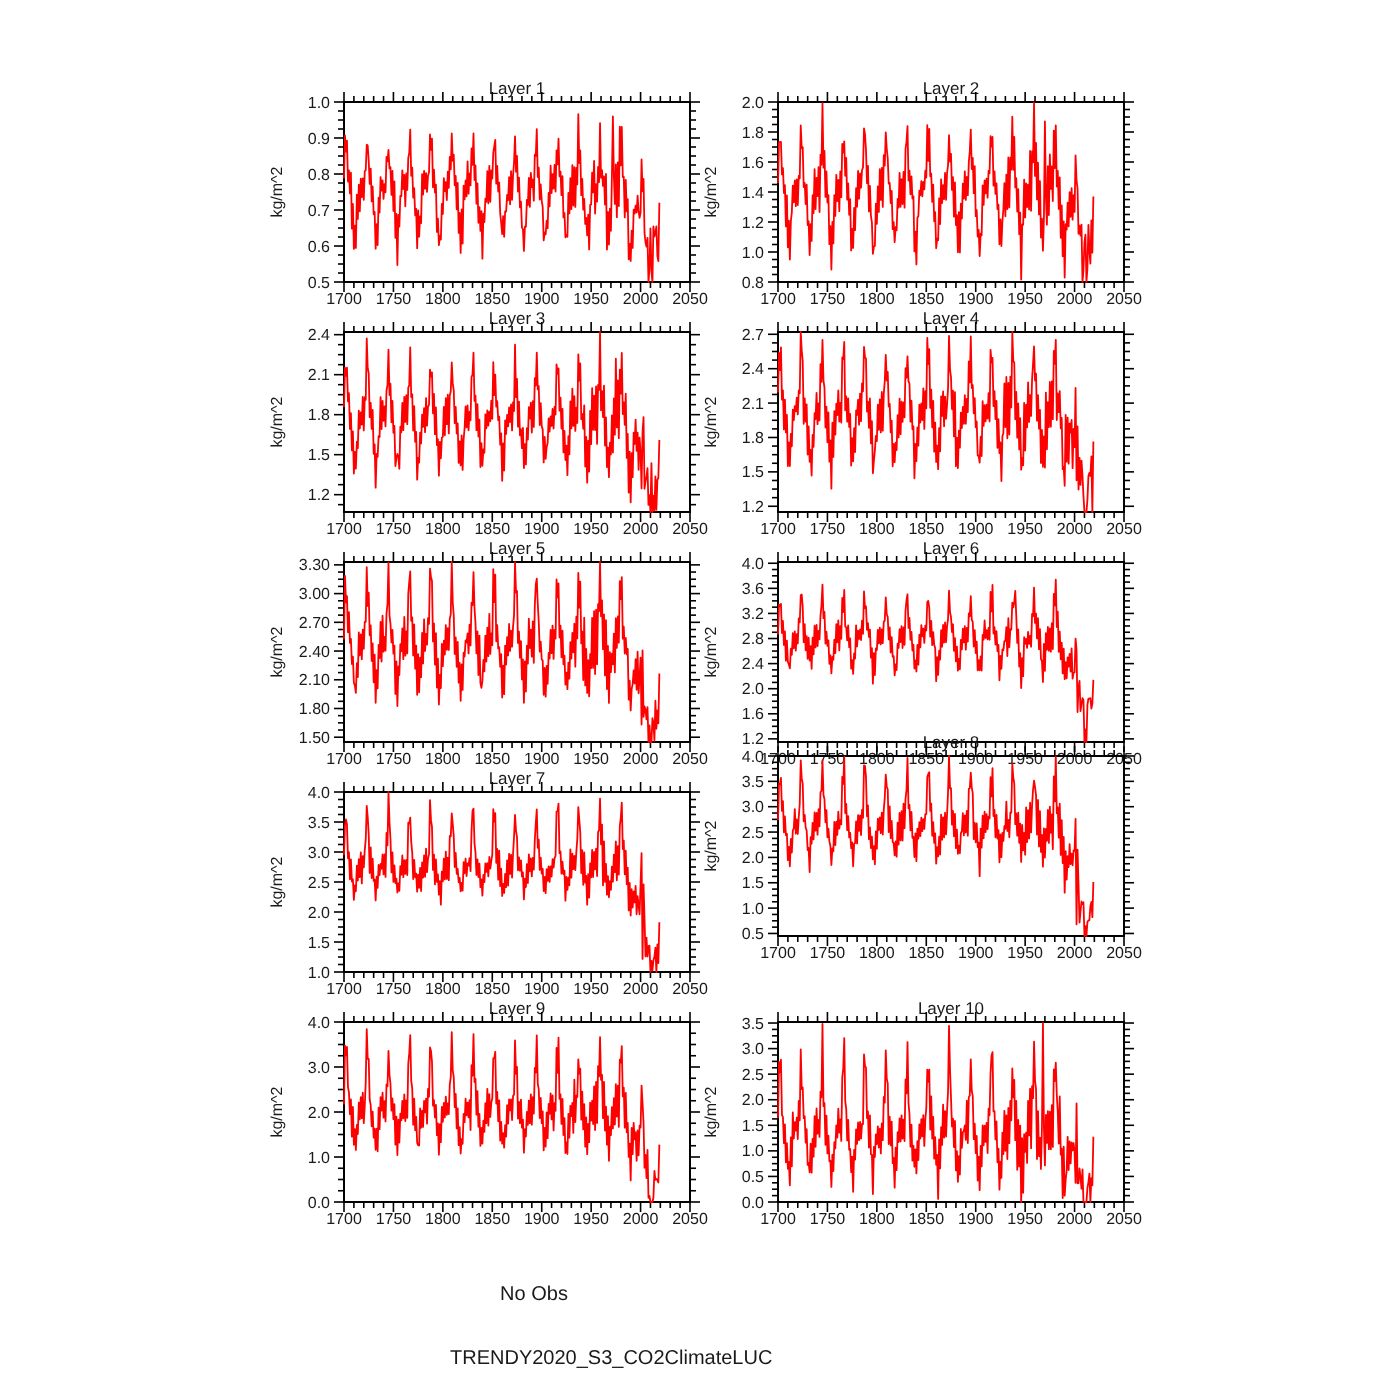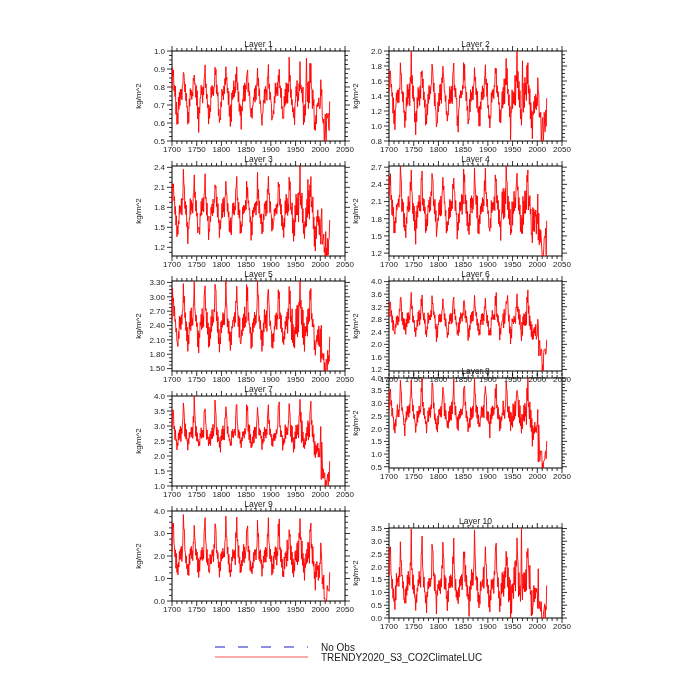--- a/index.html
+++ b/index.html
@@ -10,21 +10,21 @@
     font-family:"Liberation Sans", sans-serif;
     color:#000;
     overflow:hidden;
   }
   .main-title{
     position:absolute;top:8px;left:0;width:700px;
     text-align:center;font-size:17px;color:#000;
   }
   .chart{position:absolute;width:240px;height:118px;}
   .chart svg{display:block;}
-  .legend-row{position:absolute;display:flex;align-items:center;height:12px;}
+  .legend-row{position:absolute;display:flex;align-items:center;height:12px;flex-direction:column;}
   .legend-row .lbl{font-size:10px;color:#1a1a1a;margin-left:12px;white-space:nowrap;}
   svg text{font-family:"Liberation Sans", sans-serif;}
 </style>
 </head>
 <body>
 
 <div class="page">
 
   <div id="charts">
       <div class="chart" style="left: 120px; top: 38px;">
@@ -1309,21 +1309,21 @@
             <line x1="52" y1="29.875" x2="49" y2="29.875"></line>
             <line x1="225" y1="29.875" x2="228" y2="29.875"></line>
             <line x1="52" y1="24.25" x2="49" y2="24.25"></line>
             <line x1="225" y1="24.25" x2="228" y2="24.25"></line>
             <line x1="52" y1="18.625" x2="49" y2="18.625"></line>
             <line x1="225" y1="18.625" x2="228" y2="18.625"></line>
           </g>
           <polyline points="52.00,54.19 52.49,24.86 52.99,29.67 53.48,25.39 53.98,45.58 54.47,48.09 54.97,59.05 55.46,51.76 55.95,70.33 56.45,55.45 56.94,74.40 57.44,66.54 57.93,76.95 58.43,64.42 58.92,69.01 59.41,53.34 59.91,61.67 60.40,50.57 60.90,61.07 61.39,48.28 61.89,63.57 62.38,55.09 62.87,42.82 63.37,16.59 63.86,31.42 64.36,31.46 64.85,51.84 65.35,54.59 65.84,65.12 66.33,57.84 66.83,70.77 67.32,66.28 67.82,76.88 68.31,66.28 68.81,77.64 69.30,55.87 69.79,66.56 70.29,50.57 70.78,57.32 71.28,48.34 71.77,60.86 72.27,52.55 72.76,62.73 73.25,44.22 73.75,45.10 74.24,27.44 74.74,39.40 75.23,43.76 75.73,57.34 76.22,51.16 76.71,61.62 77.21,54.10 77.70,74.31 78.20,60.34 78.69,79.54 79.19,61.85 79.68,73.27 80.17,58.87 80.67,62.18 81.16,52.45 81.66,61.21 82.15,49.24 82.65,62.49 83.14,52.25 83.63,60.91 84.13,33.92 84.62,28.69 85.12,19.61 85.61,42.46 86.11,46.02 86.60,64.36 87.09,51.35 87.59,67.12 88.08,60.42 88.58,73.40 89.07,74.59 89.57,74.77 90.06,56.25 90.55,65.89 91.05,57.38 91.54,65.50 92.04,52.42 92.53,58.20 93.03,51.38 93.52,63.83 94.01,46.44 94.51,50.40 95.00,25.70 95.50,27.52 95.99,32.80 96.49,54.86 96.98,52.12 97.47,60.69 97.97,54.51 98.46,69.58 98.96,63.66 99.45,79.34 99.95,64.10 100.44,73.05 100.93,55.49 101.43,62.91 101.92,53.45 102.42,60.77 102.91,50.32 103.41,59.44 103.90,53.75 104.39,59.11 104.89,44.13 105.38,40.56 105.88,18.13 106.37,37.29 106.87,40.49 107.36,55.62 107.85,49.01 108.35,66.18 108.84,56.19 109.34,74.59 109.83,65.61 110.33,78.76 110.82,71.54 111.31,73.90 111.81,58.96 112.30,63.11 112.80,51.35 113.29,59.69 113.79,53.33 114.28,60.67 114.77,52.03 115.27,67.03 115.76,34.60 116.26,39.87 116.75,19.06 117.25,43.05 117.74,41.48 118.23,59.32 118.73,47.55 119.22,65.38 119.72,58.99 120.21,74.96 120.71,66.00 121.20,73.83 121.69,62.31 122.19,67.98 122.68,53.52 123.18,63.55 123.67,46.42 124.17,64.77 124.66,49.03 125.15,60.51 125.65,53.33 126.14,51.27 126.64,31.16 127.13,31.03 127.63,27.89 128.12,53.80 128.61,48.00 129.11,62.59 129.60,52.26 130.10,72.29 130.59,62.97 131.09,73.84 131.58,68.57 132.07,75.84 132.57,64.57 133.06,70.30 133.56,54.57 134.05,63.80 134.55,51.76 135.04,57.23 135.53,51.70 136.03,62.00 136.52,50.00 137.02,49.20 137.51,22.25 138.01,38.89 138.50,35.45 138.99,61.27 139.49,52.95 139.98,63.57 140.48,51.77 140.97,65.84 141.47,61.77 141.96,78.31 142.45,66.58 142.95,70.28 143.44,57.97 143.94,64.46 144.43,52.32 144.93,63.59 145.42,49.20 145.91,64.34 146.41,50.53 146.90,58.77 147.40,35.97 147.89,38.33 148.39,19.67 148.88,43.80 149.37,46.53 149.87,60.99 150.36,50.98 150.86,63.61 151.35,57.65 151.85,77.16 152.34,65.97 152.83,75.26 153.33,58.24 153.82,71.09 154.32,53.94 154.81,58.90 155.31,48.67 155.80,61.68 156.29,49.73 156.79,67.18 157.28,53.56 157.78,57.48 158.27,25.91 158.77,38.37 159.26,20.87 159.75,51.37 160.25,49.23 160.74,63.98 161.24,51.42 161.73,69.53 162.23,61.04 162.72,78.51 163.21,73.21 163.71,79.00 164.20,58.98 164.70,70.86 165.19,54.92 165.69,60.10 166.18,53.46 166.67,68.48 167.17,41.86 167.66,62.99 168.16,49.84 168.65,50.52 169.15,31.69 169.64,38.75 170.13,36.36 170.63,61.82 171.12,47.79 171.62,66.67 172.11,54.03 172.61,75.33 173.10,60.75 173.59,79.10 174.09,63.89 174.58,73.10 175.08,53.38 175.57,62.33 176.07,52.34 176.56,64.02 177.05,45.15 177.55,67.01 178.04,42.98 178.54,63.46 179.03,35.07 179.53,40.19 180.02,20.56 180.51,41.88 181.01,39.43 181.50,61.08 182.00,42.89 182.49,67.29 182.99,55.29 183.48,74.32 183.97,60.10 184.47,82.39 184.96,65.34 185.46,69.61 185.95,55.52 186.45,66.18 186.94,51.13 187.43,64.27 187.93,44.12 188.42,60.25 188.92,44.85 189.41,65.43 189.91,31.77 190.40,33.30 190.89,25.03 191.39,50.20 191.88,45.88 192.38,65.84 192.87,48.42 193.37,68.17 193.86,63.39 194.35,80.44 194.85,73.81 195.34,92.21 195.84,65.91 196.33,79.07 196.83,63.42 197.32,71.72 197.81,68.08 198.31,82.40 198.80,67.24 199.30,79.65 199.79,64.84 200.29,65.76 200.78,44.82 201.27,53.51 201.77,63.32 202.26,85.87 202.76,79.51 203.25,91.00 203.75,76.98 204.24,100.88 204.73,99.92 205.23,103.00 205.72,103.00 206.22,103.00 206.71,100.73 207.21,87.46 207.70,91.88 208.19,91.47 208.69,91.98 209.18,93.25 209.68,74.31" fill="none" stroke="#ff0000" stroke-width="0.9" stroke-linejoin="round"></polyline>
         </svg>
       </div>
-      <div class="chart" style="left: 337px; top: 515px; text-decoration: underline;">
+      <div class="chart" style="left: 337px; top: 498px; text-decoration: underline;">
         <svg width="240" height="118" viewBox="0 0 240 118">
           <text x="138.5" y="9" text-anchor="middle" font-size="8.5" fill="#1a1a1a">Layer 10</text>
           <text x="21" y="58" text-anchor="middle" font-size="8" fill="#1a1a1a" transform="rotate(-90 21 58)">kg/m^2</text>
           <rect x="52" y="13" width="173" height="90" fill="none" stroke="#000" stroke-width="1"></rect>
           <text x="52" y="114" text-anchor="middle" font-size="8" fill="#1a1a1a" stroke="none">1700</text>
           <text x="76.71428571428571" y="114" text-anchor="middle" font-size="8" fill="#1a1a1a" stroke="none">1750</text>
           <text x="101.42857142857142" y="114" text-anchor="middle" font-size="8" fill="#1a1a1a" stroke="none">1800</text>
           <text x="126.14285714285714" y="114" text-anchor="middle" font-size="8" fill="#1a1a1a" stroke="none">1850</text>
           <text x="150.85714285714283" y="114" text-anchor="middle" font-size="8" fill="#1a1a1a" stroke="none">1900</text>
           <text x="175.57142857142856" y="114" text-anchor="middle" font-size="8" fill="#1a1a1a" stroke="none">1950</text>
@@ -1474,19 +1474,19 @@
       </div>
     </div>
 
   <div class="legend-row" style="left:213px;top:641px;">
     <svg width="96" height="12">
       <line x1="2" y1="6" x2="95" y2="6" stroke="#6a6ad6" stroke-width="1.4" stroke-dasharray="10 13"></line>
     </svg>
     <span class="lbl">No Obs</span>
   </div>
 
-  <div class="legend-row" style="left:213px;top:651px;text-align:right;">
+  <div class="legend-row" style="left:213px;top:673px;text-align:right;">
     <svg width="96" height="12">
       <line x1="2" y1="6" x2="95" y2="6" stroke="#ff5555" stroke-width="1"></line>
     </svg>
     <span class="lbl">TRENDY2020_S3_CO2ClimateLUC</span>
   </div>
 </div>
 
 </body></html>

